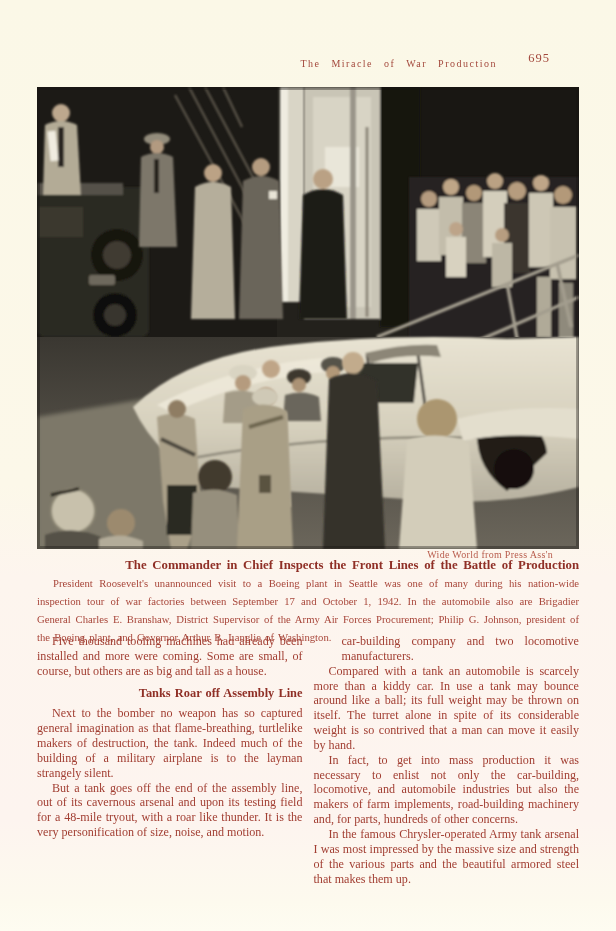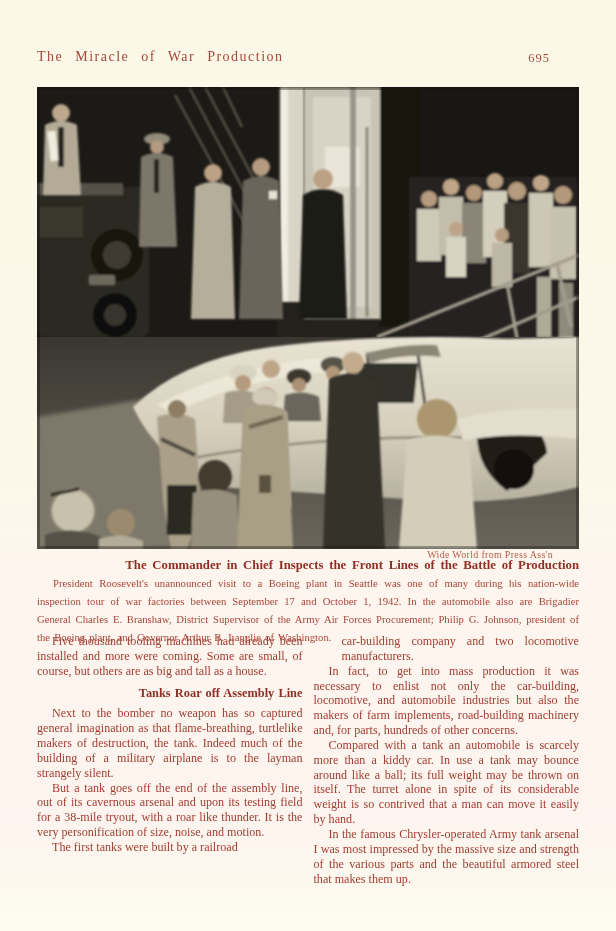--- a/index.html
+++ b/index.html
@@ -3,22 +3,22 @@
 <meta charset="utf-8">
 <style>
   html,body{margin:0;padding:0;background:#e8e4d4;}
   .page{
     position:relative;width:616px;height:931px;overflow:hidden;
     background:linear-gradient(180deg,#fbf8e7 0%,#fcf8e9 52%,#fdf5ee 62%,#fdf4ef 88%,#fdfaee 97%,#fefcf1 100%);
     font-family:"Liberation Serif","DejaVu Serif",serif;
     color:#a23f33;
   }
   .running-title{
-    position:absolute;top:49px;left:37px;width:460px;text-align:left;
-    font-size:14px;letter-spacing:1.5px;word-spacing:7px;color:#a3483c;
+    position:absolute;top:58px;left:37px;width:460px;text-align:right;
+    font-size:10px;letter-spacing:1.5px;word-spacing:7px;color:#a3483c;
   }
   .page-number{position:absolute;top:51px;right:66px;font-size:12.5px;color:#a3483c;letter-spacing:1px;}
   .photo{position:absolute;top:87px;left:37px;width:542px;height:462px;margin:0;background:#201e1a;}
   .photo svg{display:block;width:542px;height:462px;}
   .credit{
     position:absolute;top:549px;right:63px;font-size:10px;color:#b85c4c;letter-spacing:.3px;
   }
   .caption-title{
     position:absolute;top:558px;left:37px;width:542px;text-align:right;
     font-weight:bold;font-size:12.8px;word-spacing:2.5px;color:#8f2f26;
@@ -235,24 +235,23 @@
 
   <div class="caption-title">The Commander in Chief Inspects the Front Lines of the Battle of Production</div>
 
   <p class="caption-body"><span class="cap-indent"></span><span>President Roosevelt's unannounced visit to a Boeing plant in Seattle was one of many during his nation-wide inspection tour of war factories between September 17 and October 1, 1942.  In the automobile also are Brigadier General Charles E. Branshaw, District Supervisor of the Army Air Forces Procurement; Philip G. Johnson, president of the Boeing plant, and Governor Arthur B. Langlie of Washington.</span></p>
 
   <div class="columns">
     <div class="col">
       <p>Five thousand tooling machines had already been installed and more were coming.  Some are small, of course, but others are as big and tall as a house.</p>
       <h3>Tanks Roar off Assembly Line</h3>
       <p>Next to the bomber no weapon has so captured general imagination as that flame-breathing, turtlelike makers of destruction, the tank.  Indeed much of the building of a military airplane is to the layman strangely silent.</p>
-      <p>But a tank goes off the end of the assembly line, out of its cavernous arsenal and upon its testing field for a 38-mile tryout, with a roar like thunder.  It is the very personification of size, noise, and motion.</p>
-      <p>The first tanks were built by a railroad</p>
+      <p>But a tank goes off the end of the assembly line, out of its cavernous arsenal and upon its testing field for a 48-mile tryout, with a roar like thunder.  It is the very personification of size, noise, and motion.</p>
     </div>
     <div class="col">
       <p class="noindent">car-building company and two locomotive manufacturers.</p>
+      <p>Compared with a tank an automobile is scarcely more than a kiddy car.  In use a tank may bounce around like a ball; its full weight may be thrown on itself.  The turret alone in spite of its considerable weight is so contrived that a man can move it easily by hand.</p>
       <p>In fact, to get into mass production it was necessary to enlist not only the car-building, locomotive, and automobile industries but also the makers of farm implements, road-building machinery and, for parts, hundreds of other concerns.</p>
-      <p>Compared with a tank an automobile is scarcely more than a kiddy car.  In use a tank may bounce around like a ball; its full weight may be thrown on itself.  The turret alone in spite of its considerable weight is so contrived that a man can move it easily by hand.</p>
       <p>In the famous Chrysler-operated Army tank arsenal I was most impressed by the massive size and strength of the various parts and the beautiful armored steel that makes them up.</p>
     </div>
   </div>
 
 </div>
 
 </body></html>

